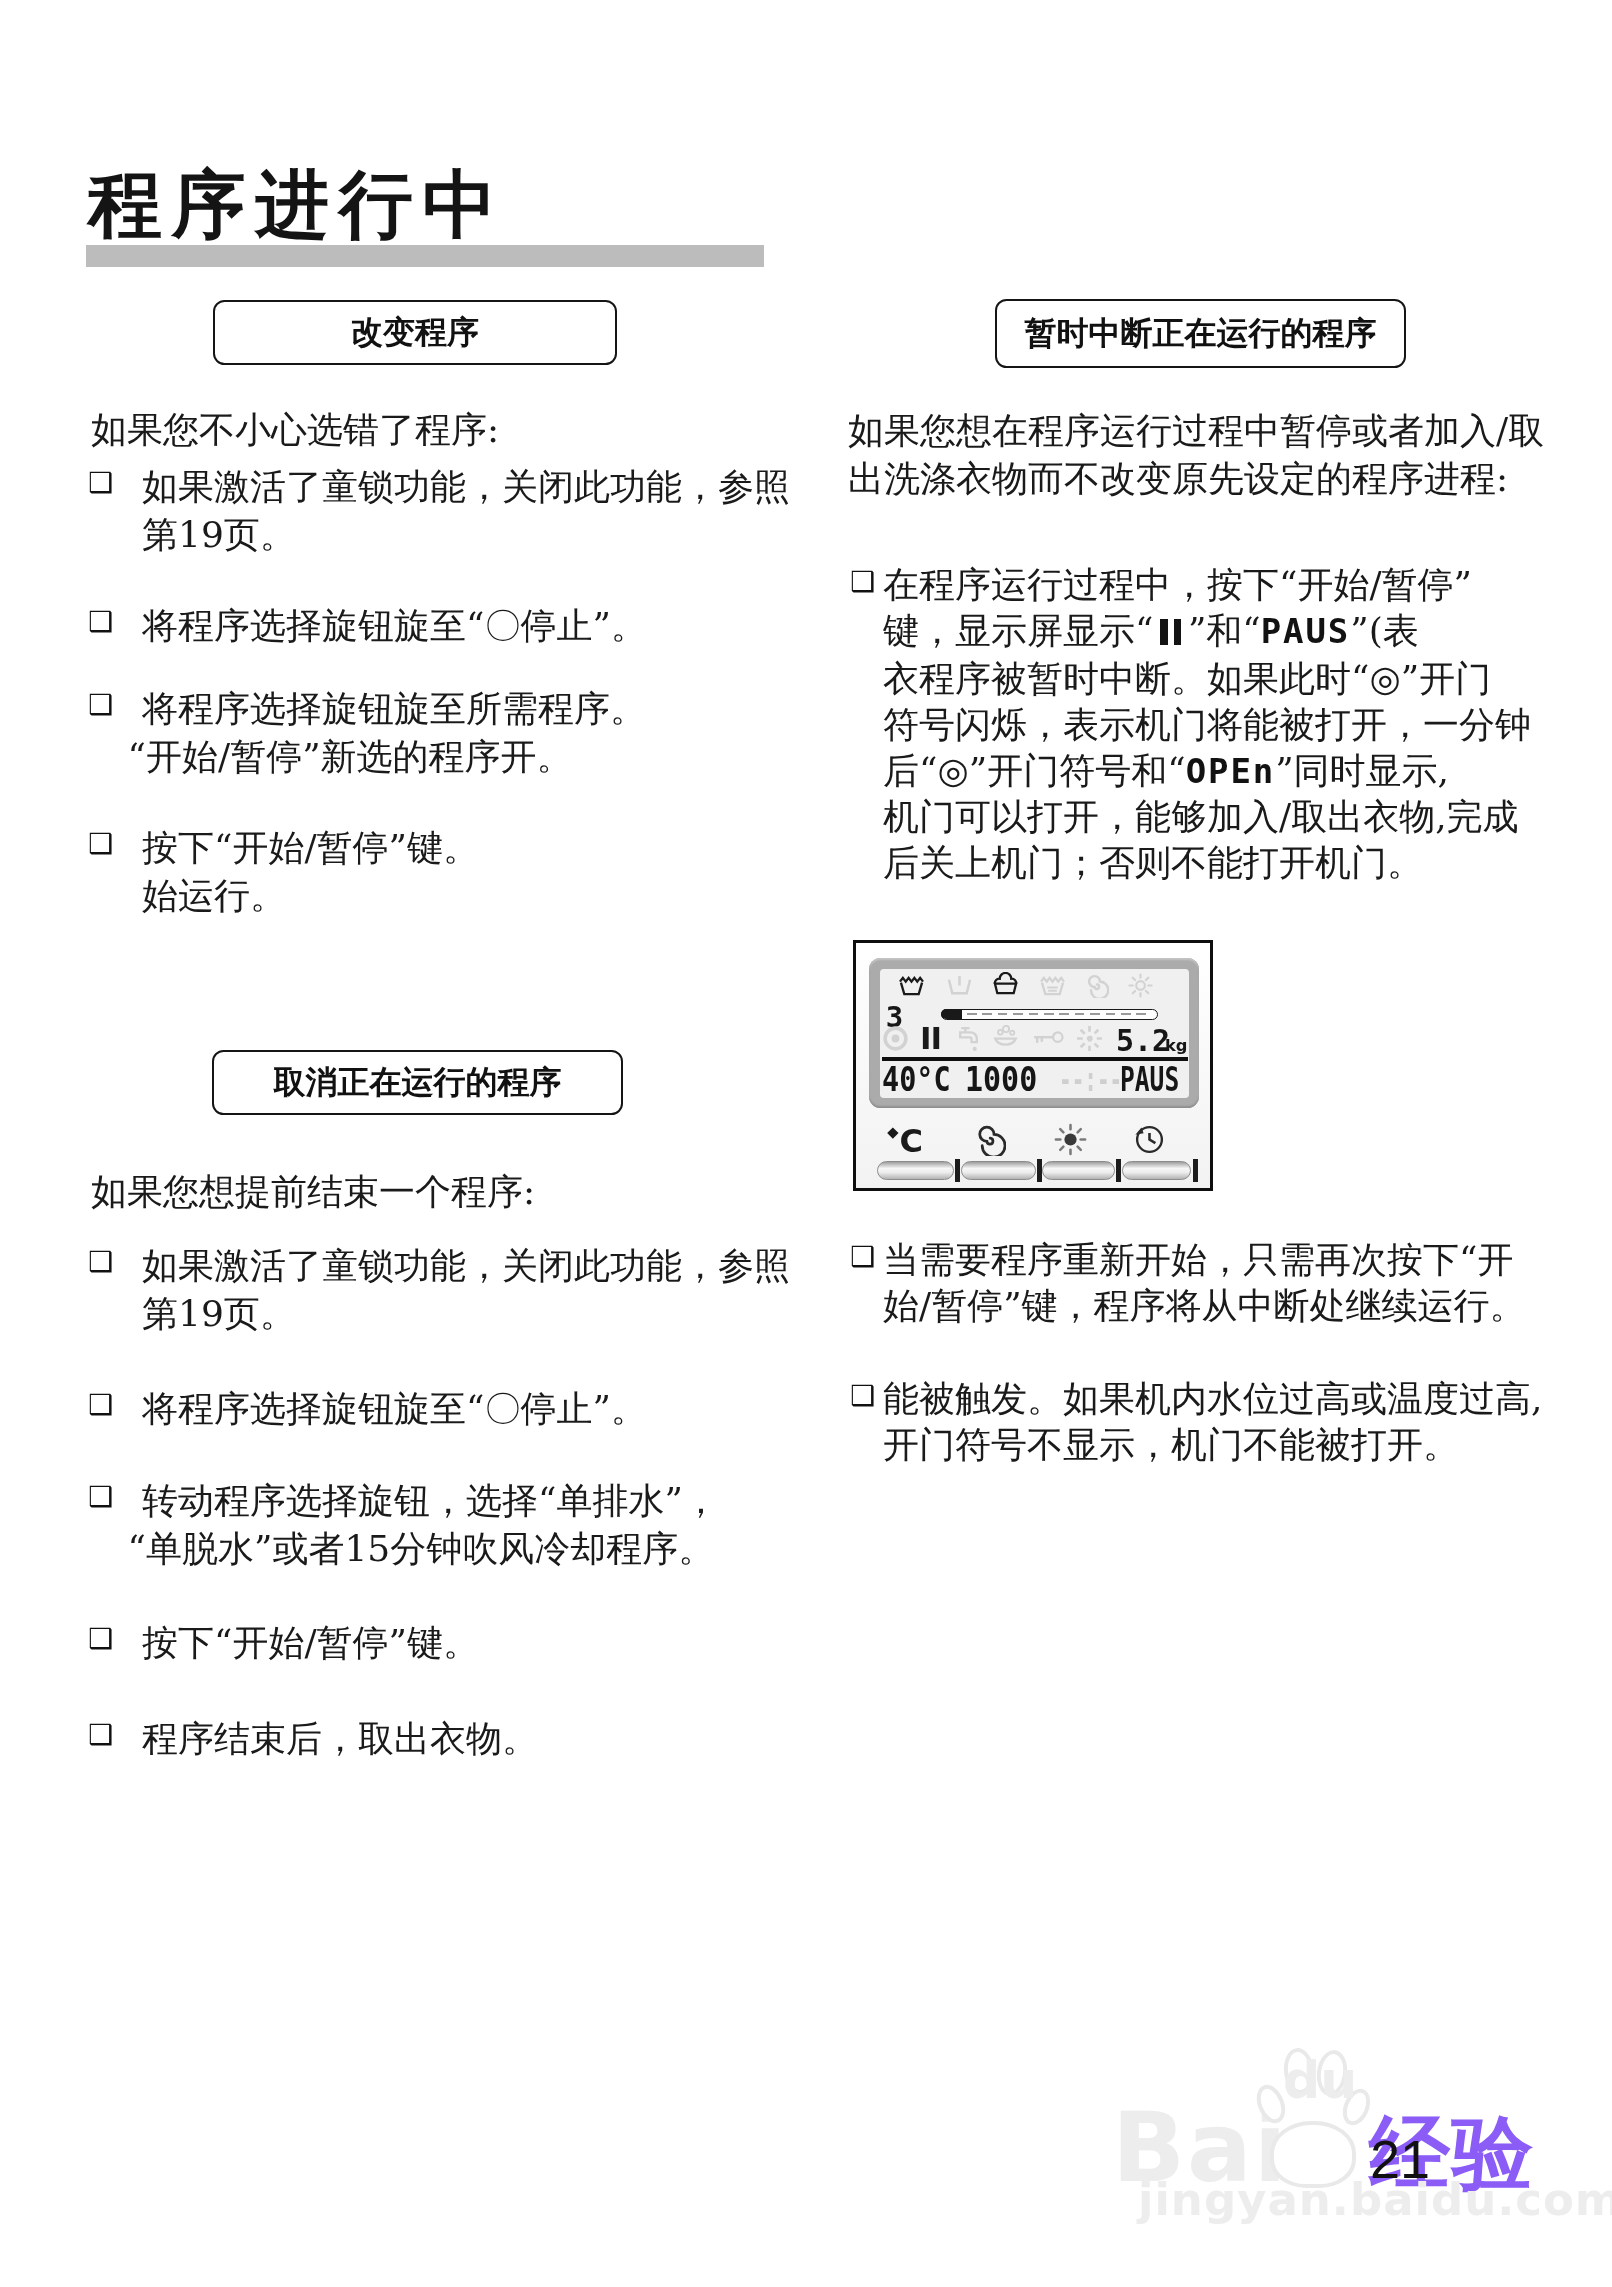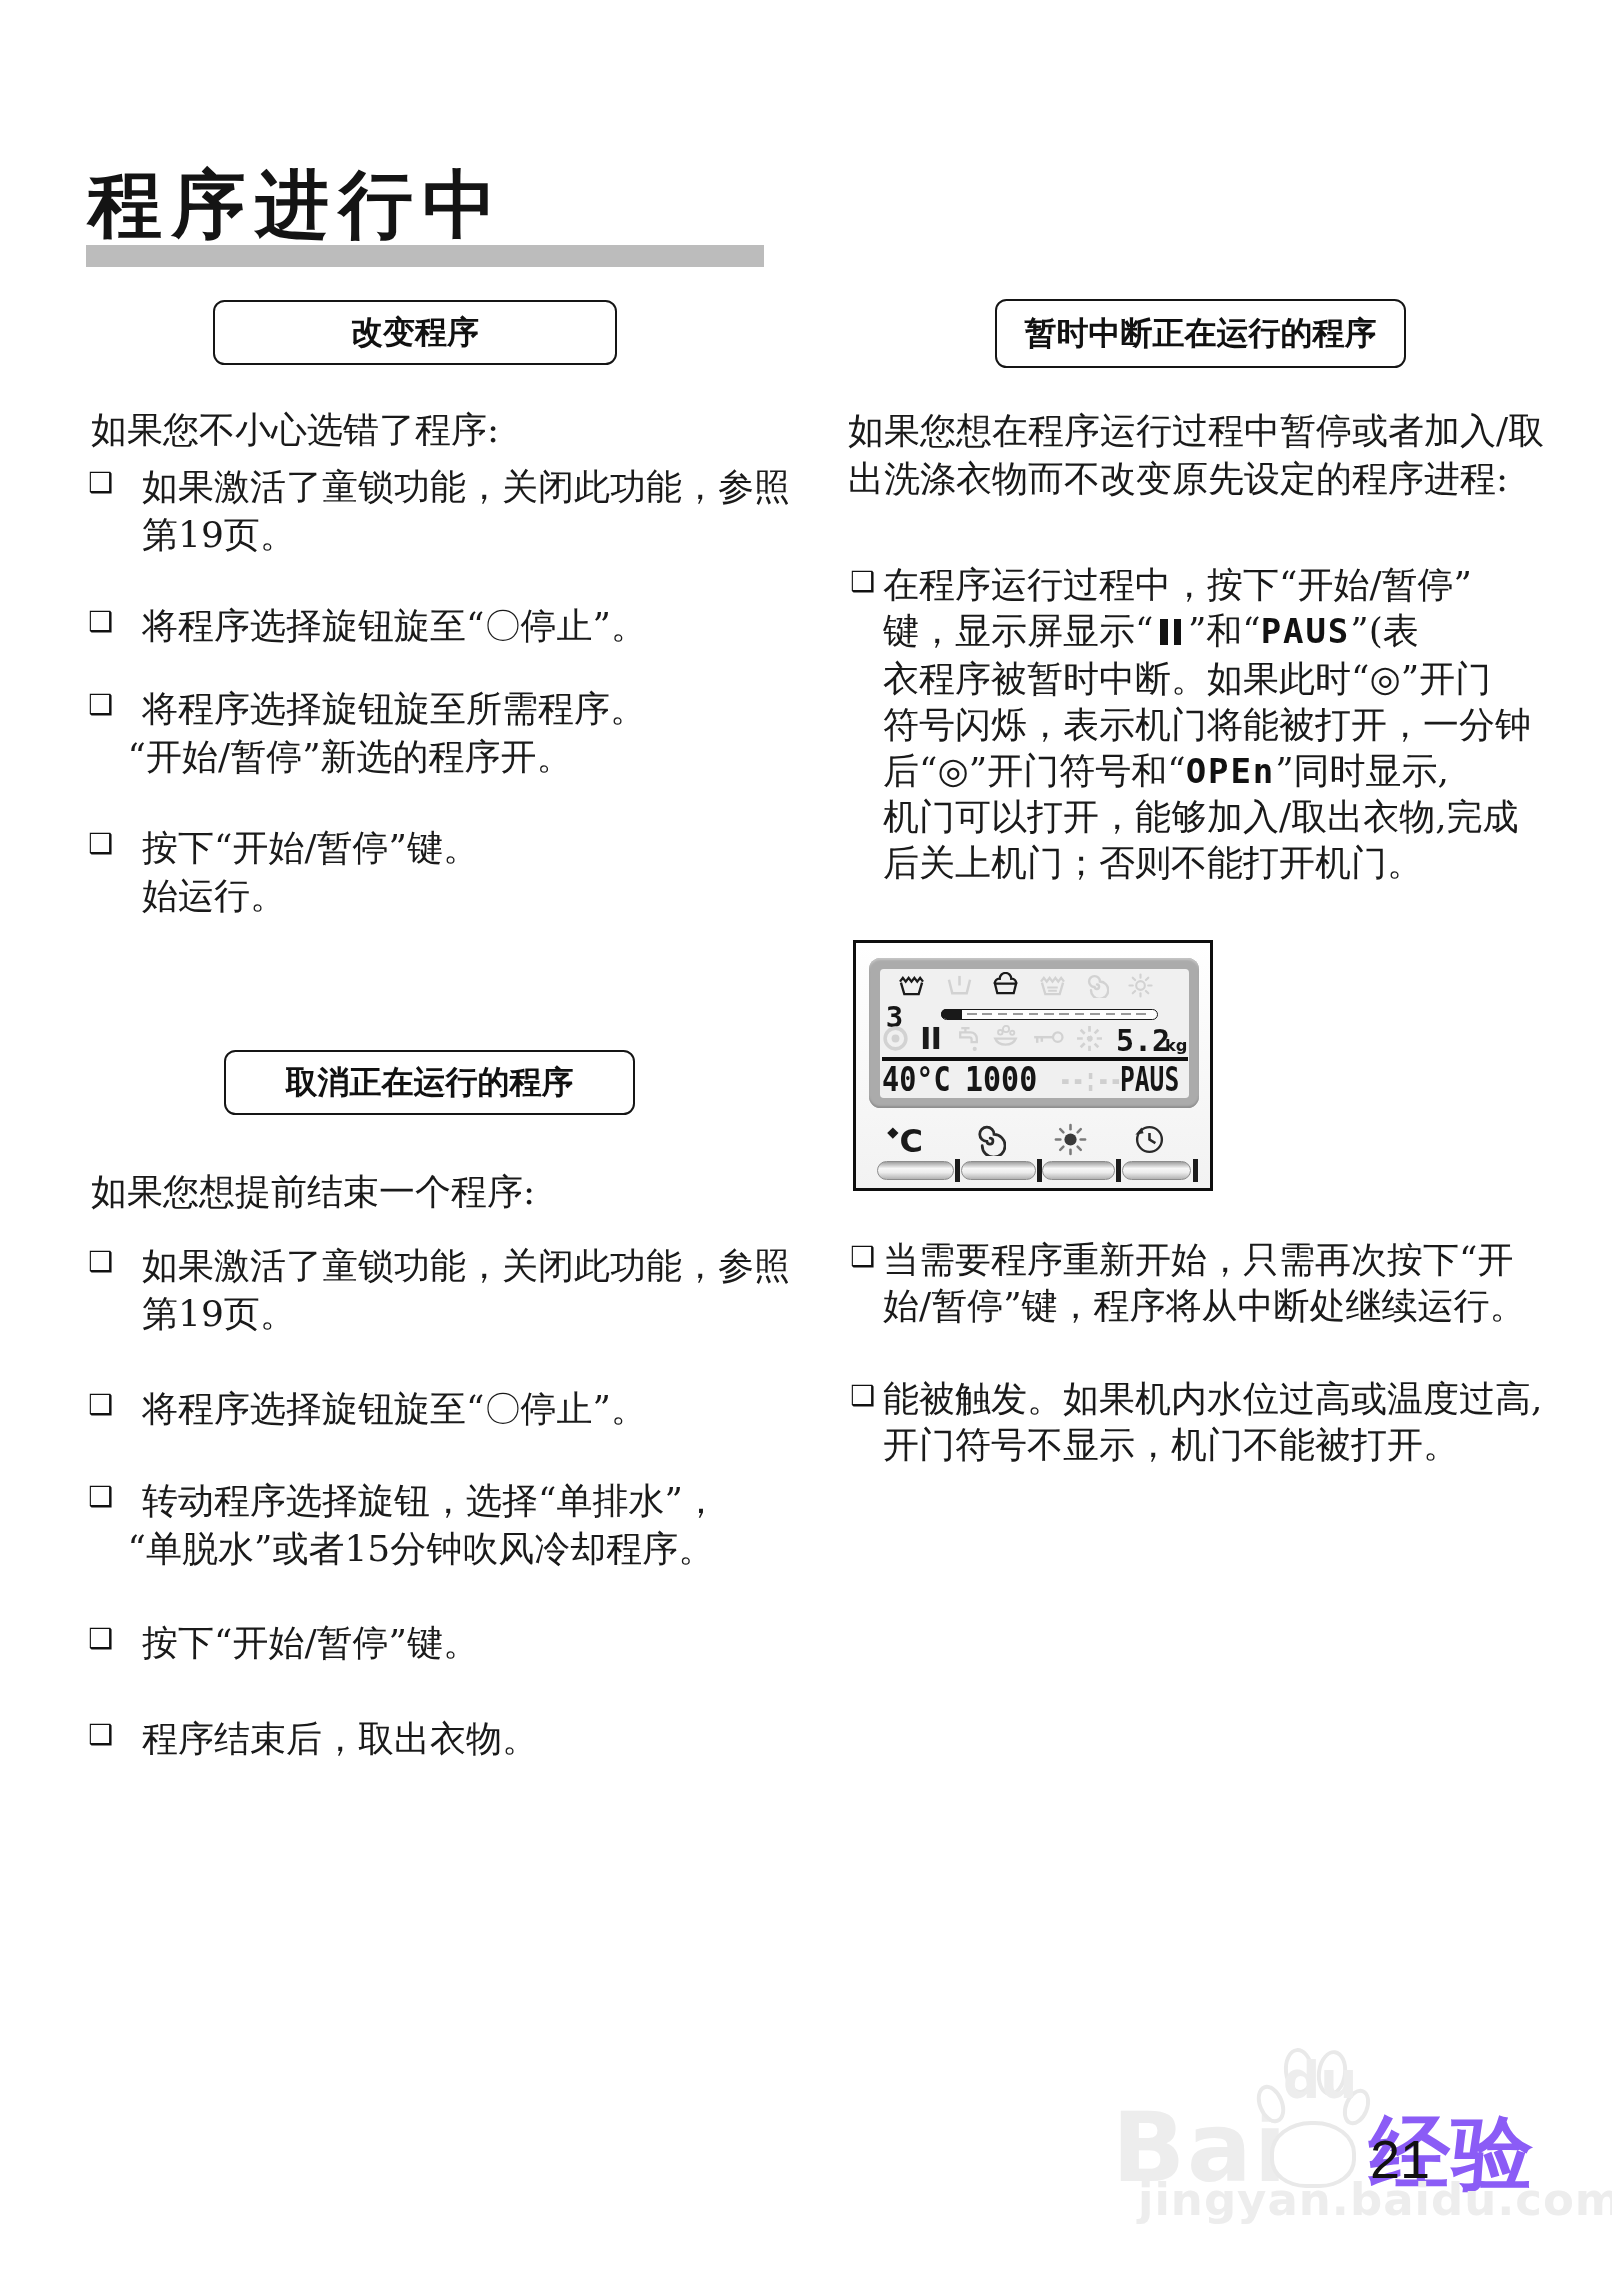--- a/index.html
+++ b/index.html
@@ -13,21 +13,21 @@
     letter-spacing:9.6px; font-family:"DejaVu Sans","Liberation Sans",sans-serif; color:#141414;
   }
   .titlebar { position:absolute; left:86px; top:245px; width:678px; height:22px; background:#bcbcbc; }
   
   .hbox {
     position:absolute; border:2.9px solid #151515; border-radius:11.5px; background:#fff;
     display:flex; align-items:center; justify-content:center;
     font-family:"DejaVu Sans","Liberation Sans",sans-serif; font-weight:bold; font-size:32px; color:#111;
   }
   .hbox1 { left:213px; top:300px;  width:400px; height:61px; }
-  .hbox2 { left:224px; top:1050px; width:407px; height:61px; }
+  .hbox2 { left:212px; top:1050px; width:407px; height:61px; }
   .hbox3 { left:995px; top:299px; width:407px; height:65px; }
   
   .para { position:absolute; font-size:36px; line-height:46px; white-space:nowrap; }
   .item { position:absolute; font-size:36px; }
   .item .bullet {
     position:absolute; left:0; top:2.9px; font-size:28px; color:#111;
     font-family:"DejaVu Sans","Liberation Sans",sans-serif;
   }
   .item .txt { margin-left:54px; }
   .item.r .txt { margin-left:33px; }

